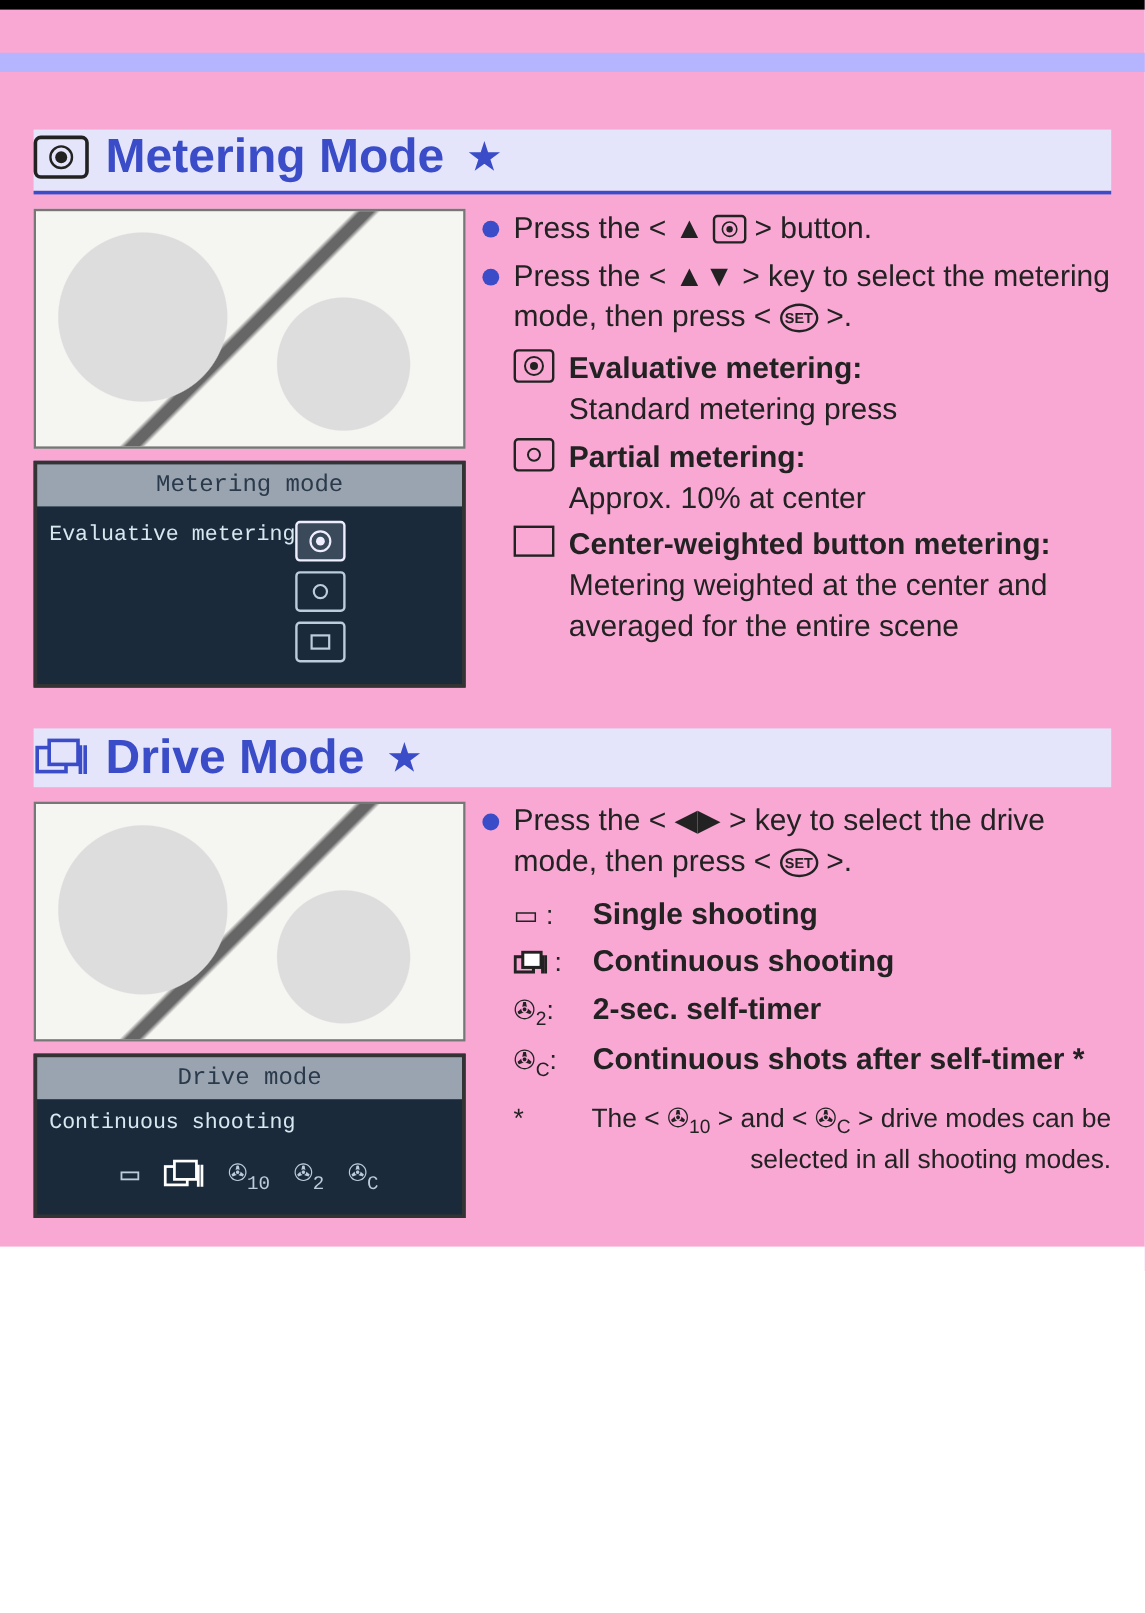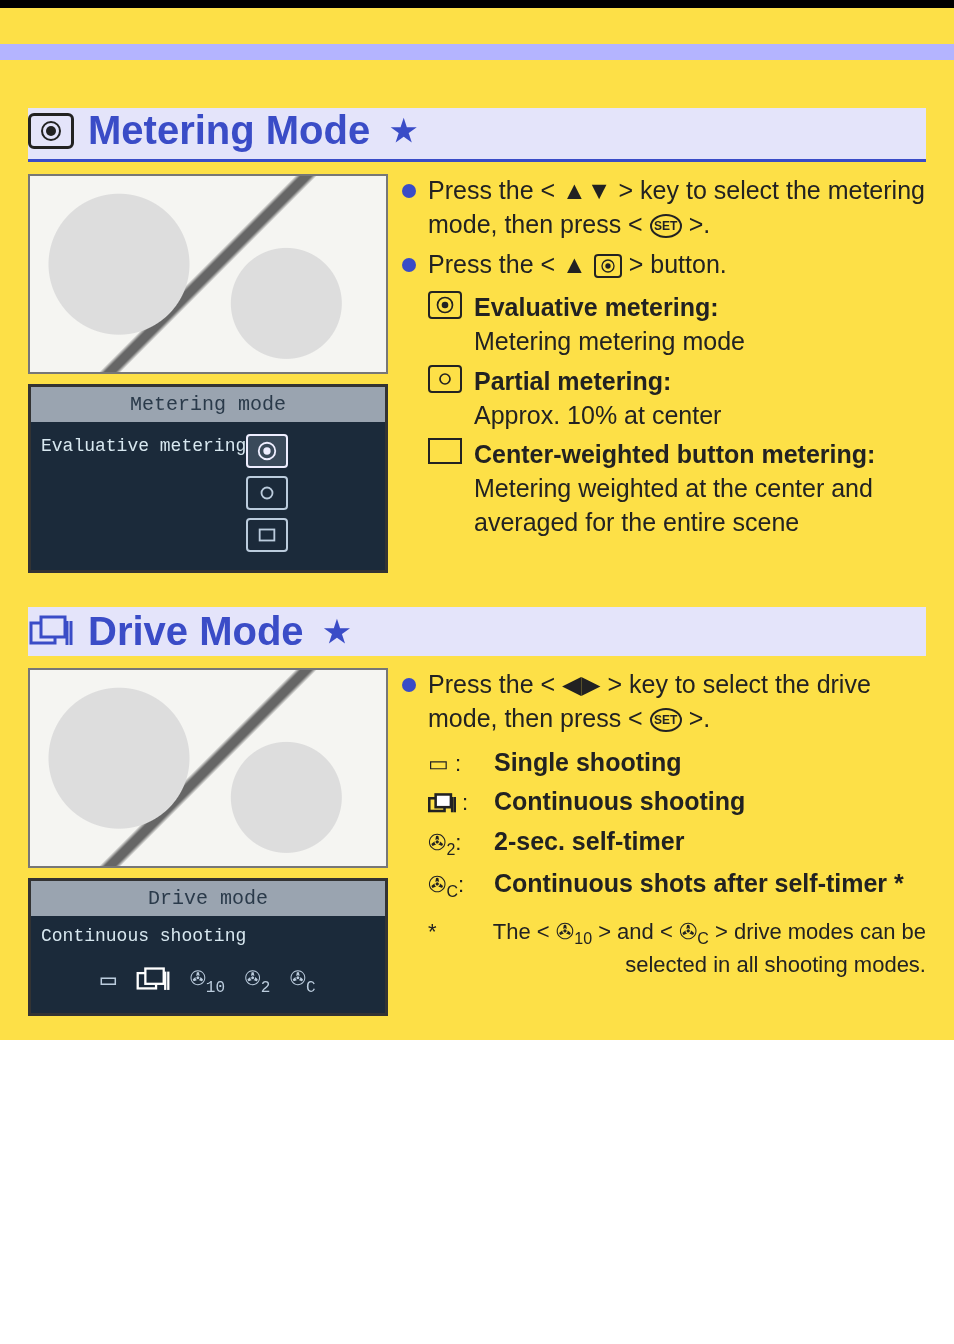--- a/index.html
+++ b/index.html
@@ -5,21 +5,21 @@
   * { box-sizing: border-box; }
   html, body {
     margin: 0; padding: 0;
     font-family: Arial, Helvetica, sans-serif;
     background: #fff;
     color: #222;
   }
   .page {
     width: 954px;
     margin: 0 auto;
-    background: #fde047;
+    background: #f9a8d4;
     padding: 0;
   }
   .black-bar-top { background:#000; height:8px; width:100%; }
   .purple-bar { background:#b4b4ff; height:16px; width:100%; margin-top:36px; }
   .content { padding: 40px 28px 24px 28px; }
 
   
   .sec-heading {
     display:flex; align-items:center; gap:14px;
     font-size: 40px; font-weight: bold;
@@ -191,48 +191,48 @@
               </div>
             </div>
           </div>
         </div>
       </div>
 
       <div class="right-col">
         <ul class="bullets">
           <li>
             <span>Press the &lt;</span>
-            ▲▼
-            <span>&gt; key to select the metering mode, then press &lt;</span>
-            <span class="inline-set">SET</span>
-            <span>&gt;.</span>
-          </li>
-          <li>
-            <span>Press the &lt;</span>
             ▲&nbsp;<span class="inline-boxed">
               <svg width="16" height="16" viewBox="0 0 24 24">
                   <circle cx="12" cy="12" r="4" fill="#222"></circle>
                   <circle cx="12" cy="12" r="9" fill="none" stroke="#222" stroke-width="2"></circle>
                 </svg>
             </span>
             <span>&gt; button.</span>
+          </li>
+          <li>
+            <span>Press the &lt;</span>
+            ▲▼
+            <span>&gt; key to select the metering mode, then press &lt;</span>
+            <span class="inline-set">SET</span>
+            <span>&gt;.</span>
           </li>
         </ul>
 
         <div class="mode-list">
           <div class="mode-item">
             <span class="mode-icon boxed">
               <svg width="20" height="20" viewBox="0 0 24 24">
                   <circle cx="12" cy="12" r="4" fill="#222"></circle>
                   <circle cx="12" cy="12" r="9" fill="none" stroke="#222" stroke-width="2"></circle>
                 </svg>
             </span>
             <span class="mode-text">
               <span class="name">Evaluative metering:</span><br>
-              <span class="desc">Metering metering mode</span>
+              <span class="desc">Standard metering press</span>
             </span>
           </div>
 
           <div class="mode-item">
             <span class="mode-icon boxed">
               <svg width="20" height="20" viewBox="0 0 24 24">
                   <circle cx="12" cy="12" r="6" fill="none" stroke="#222" stroke-width="2"></circle>
                 </svg>
             </span>
             <span class="mode-text">

